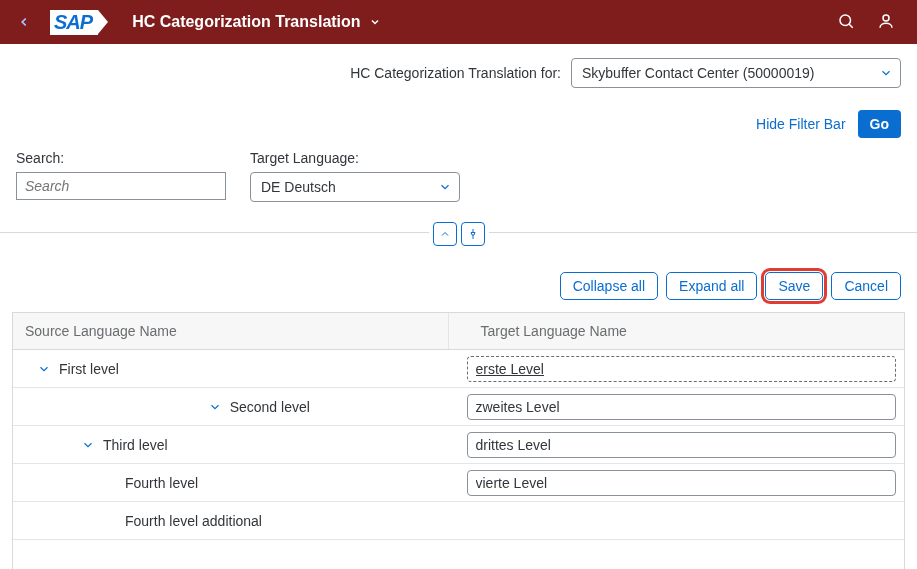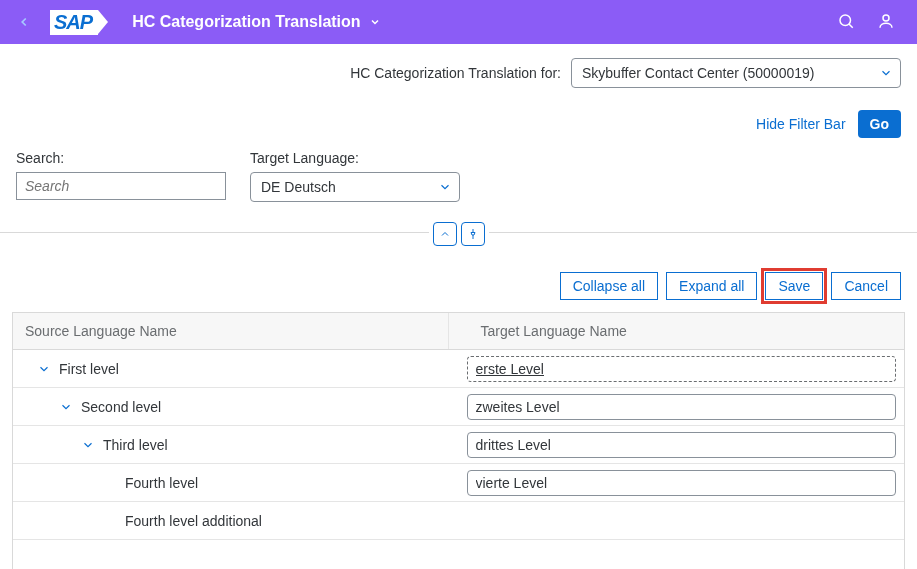--- a/index.html
+++ b/index.html
@@ -1,17 +1,17 @@
 <!DOCTYPE html>
 <html><head>
 <meta charset="utf-8">
 <style>
 * { box-sizing: border-box; margin:0; padding:0; font-family: Arial, Helvetica, sans-serif; }
 body { width:917px; height:569px; background:#fff; font-size:14px; color:#32363a; overflow:hidden;}
-.shell-header { background:#8b5cf6; height:44px; display:flex; align-items:center; padding:0 12px; color:#fff; justify-content:space-between;}
+.shell-header { background:#7f1d1d; height:44px; display:flex; align-items:center; padding:0 12px; color:#fff; justify-content:space-between;}
 .shell-left { display:flex; align-items:center; gap:14px;}
 .back-btn { width:24px; height:24px; display:flex; align-items:center; justify-content:center; cursor:pointer;}
 .back-btn svg { stroke:#a6c8ff; }
 .logo { font-weight:bold; font-size:20px; background:#fff; color:#0a6ed1; padding:1px 6px 1px 4px; font-style:italic; letter-spacing:-1px; position:relative;}
 .logo::after{content:""; position:absolute; right:-10px; top:0; border-left:10px solid #fff; border-top:12px solid transparent; border-bottom:12px solid transparent;}
 .app-title { font-size:16px; font-weight:bold; color:#fff; margin-left:20px; display:flex; align-items:center; gap:8px;}
 .app-title svg { stroke:#fff; }
 .shell-right { display:flex; align-items:center; gap:22px; padding-right:10px;}
 .shell-right svg { stroke:#fff; width:18px; height:18px;}
 .context-bar { padding:14px 16px; display:flex; justify-content:flex-end; align-items:center; gap:10px;}
@@ -27,37 +27,37 @@
 .search-input { width:210px; height:28px; border:1px solid #89919a; padding:0 8px; font-size:14px; font-style:italic; color:#000000;}
 .lang-select-wrap { position:relative;}
 .lang-select { width:210px; height:30px; border:1px solid #89919a; border-radius:4px; padding:0 28px 0 10px; font-size:14px; color:#32363a; background:#fff; display:flex; align-items:center;}
 .lang-select-wrap svg { position:absolute; right:8px; top:50%; transform:translateY(-50%); stroke:#0a6ed1; pointer-events:none;}
 .divider-wrap { position:relative; height:20px;}
 .divider-line { border-top:1px solid #d9d9d9; position:absolute; top:10px; left:0; right:0;}
 .divider-btns { position:absolute; left:50%; top:0; transform:translateX(-50%); display:flex; gap:4px; background:#fff; padding:0 4px;}
 .icon-btn-sq { width:24px; height:24px; border:1px solid #0a6ed1; border-radius:4px; display:flex; align-items:center; justify-content:center; background:#fff; cursor:pointer;}
 .icon-btn-sq svg { stroke:#0a6ed1; width:12px; height:12px;}
 .table-toolbar { display:flex; justify-content:flex-end; gap:8px; padding:30px 16px 12px 16px;}
-.tb-btn { border:1px solid #0a6ed1; color:#0a6ed1; background:#fff; border-radius:0; padding:5px 12px; font-size:14px; cursor:pointer;}
+.tb-btn { border:1px solid #0a6ed1; color:#0a6ed1; background:#fff; border-radius:5px; padding:5px 12px; font-size:14px; cursor:pointer;}
 .tb-btn.highlight { outline:3px solid #e03c31; outline-offset:1px;}
 .table { border:1px solid #d9d9d9; margin:0 12px; border-bottom:none;}
 .thead { display:flex; background:#f7f7f7; border-bottom:1px solid #d9d9d9;}
 .th { padding:10px 12px; font-size:14px; color:#6a6d70;}
 .col-src { width:50%; border-right:1px solid #e5e5e5;}
 .col-tgt { width:50%;margin-left:20px;}
 .trow { display:flex; border-bottom:1px solid #e5e5e5; align-items:center; height:38px;}
 .td-src { width:50%; display:flex; align-items:center; padding-left:12px; gap:8px;}
 .td-tgt { width:50%; padding:4px 8px;}
 .chev { width:14px; height:14px; flex-shrink:0;}
 .chev svg { stroke:#0a6ed1; width:14px; height:14px;}
 .src-label { color:#32363a; font-size:14px;}
 .tgt-input { width:100%; height:26px; border:1px solid #89919a; border-radius:4px; padding:0 8px; font-size:14px; color:#32363a;}
 .tgt-input.active { border:1px dashed #6a6d70; outline:none;text-decoration:underline;}
 .lvl1 .td-src { padding-left:24px;}
-.lvl2 .td-src { padding-left:46px;}
+.lvl2 .td-src { padding-left:46px;justify-content:center;}
 .lvl3 .td-src { padding-left:68px;}
 .lvl4 .td-src { padding-left:112px;}
 </style>
 </head>
 <body>
 
 <div class="shell-header">
   <div class="shell-left">
     <div class="back-btn">
       <svg width="14" height="14" viewBox="0 0 24 24" fill="none" stroke-width="3">

